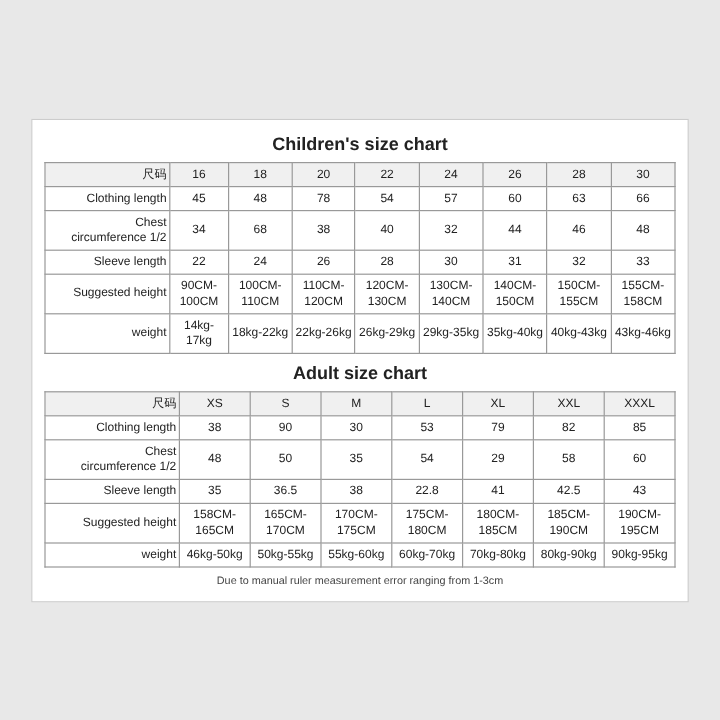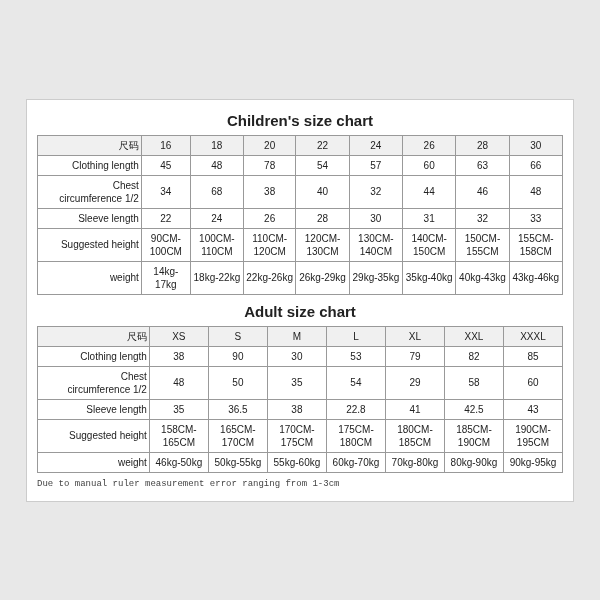--- a/index.html
+++ b/index.html
@@ -44,25 +44,24 @@
     .row-header {
       text-align: right;
       padding-left: 20px;
       font-weight: normal;
       min-width: 55px;
     }
     .spacer {
       height: 8px;
     }
     .note {
-      text-align: left;
+      text-align: center;
       font-size: 9px;
       color: #444;
       margin-top: 6px;
-      font-family: Liberation Mono, monospace;
     }
   </style>
 </head>
 <body>
 
 <div class="chart-container">
 
   <div class="section-title">Children's size chart</div>
   <table>
     <thead>

